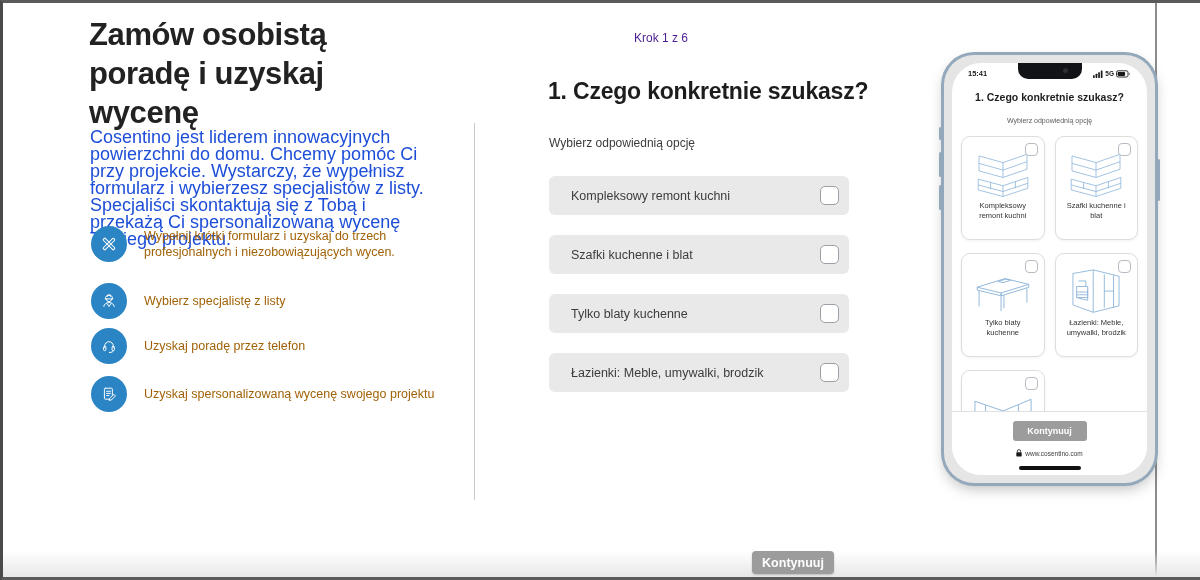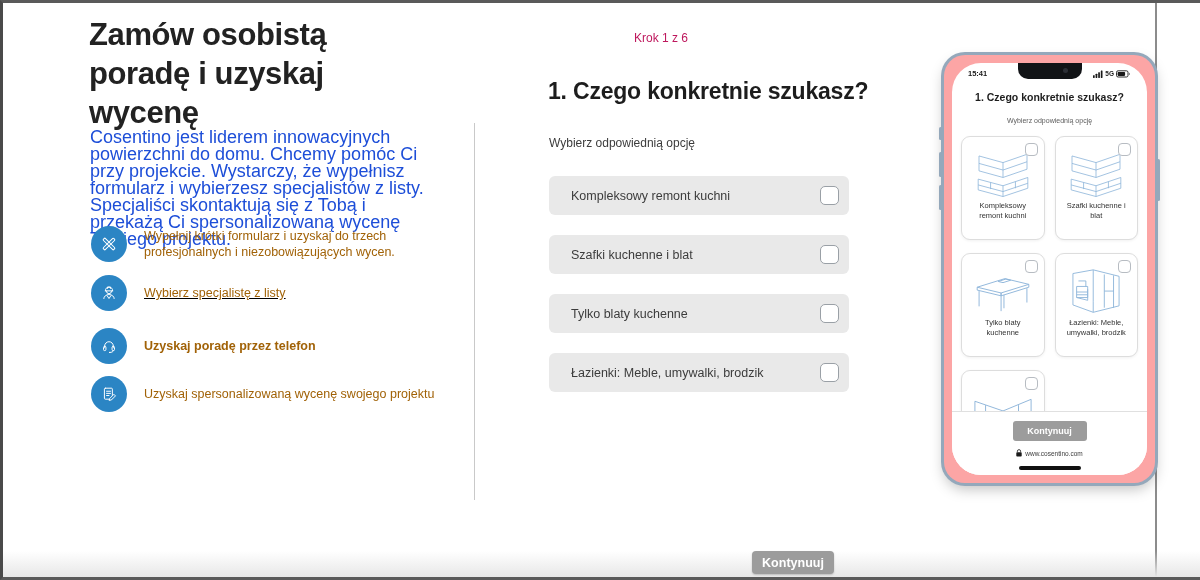--- a/index.html
+++ b/index.html
@@ -26,24 +26,24 @@
   .left-desc {
     position:absolute; left:87px; top:126px; width:352px;
     font-size:18px; line-height:17px; color:#1d4ed8;
   }
   .benefit { position:absolute; left:88px; display:flex; align-items:center; width:360px; }
   .benefit .bicon {
     flex:0 0 36px; width:36px; height:36px; border-radius:50%;
     background:#2b85c4; display:flex; align-items:center; justify-content:center; margin-right:17px;
   }
   .benefit .btext { font-size:12.5px; line-height:16px; color:#a16207; }
-  .b1 { top:223px; } .b2 { top:272px;text-decoration:underline; } .b3 { top:325px;font-weight:bold; } .b4 { top:373px;align-items:center; }
+  .b1 { top:223px; } .b2 { top:280px; } .b3 { top:325px; } .b4 { top:373px;align-items:center; }
 
   
-  .step-label { position:absolute; left:631px; top:28px; font-size:12px; color:#be185d; }
+  .step-label { position:absolute; left:631px; top:28px; font-size:12px; color:#4c1d95; }
   .question { position:absolute; left:545px; top:75px; font-size:23px; font-weight:700; color:#1d1d1d; letter-spacing:-0.2px; }
   .instruction { position:absolute; left:546px; top:133px; font-size:12px; color:#3c3c3c; }
   .option-row {
     position:absolute; left:546px; width:300px; height:39px; background:#e9e9e9; border-radius:6px;
     display:flex; align-items:center; padding:0 10px 0 22px; cursor:pointer;
   }
   .o1{top:173px;} .o2{top:232px;} .o3{top:291px;} .o4{top:350px;} .o5{top:409px;}
   .option-label { flex:1; font-size:12.5px; color:#3c3c3c; }
   .checkbox {
     width:19px; height:19px; background:#fff; border:1.5px solid #9aa0a6; border-radius:5px;
@@ -51,21 +51,21 @@
   .continue-btn {
     position:absolute; left:749px; top:548px; width:82px; height:23px;
     background:#9c9c9c; border:none; border-radius:4px; color:#fff; font-weight:700; font-size:12.5px;
     font-family:"Liberation Sans", sans-serif; display:flex; align-items:center; justify-content:center;
     cursor:pointer; z-index:3; box-shadow:0 1px 2px rgba(0,0,0,.2);
   }
 
   
   .phone {
     position:absolute; left:941px; top:52px; width:211px; height:428px;
-    background:#fca5a5; border-radius:21px;
+    background:#e5e5e5; border-radius:30px;
     box-shadow:0 0 0 3px #94a8bb, 0 6px 14px rgba(0,0,0,.25);
   }
   .side-btn { position:absolute; background:#94a8bb; border-radius:2px; }
   .sb-mute { left:-5px; top:72px;  width:3px; height:13px; }
   .sb-vol1 { left:-5px; top:97px;  width:3px; height:25px; }
   .sb-vol2 { left:-5px; top:130px; width:3px; height:25px; }
   .sb-pwr  { right:-5px; top:104px; width:3px; height:42px; }
   .screen {
     position:absolute; left:8px; top:8px; right:8px; bottom:8px;
     background:#fff; border-radius:29px; overflow:hidden;

